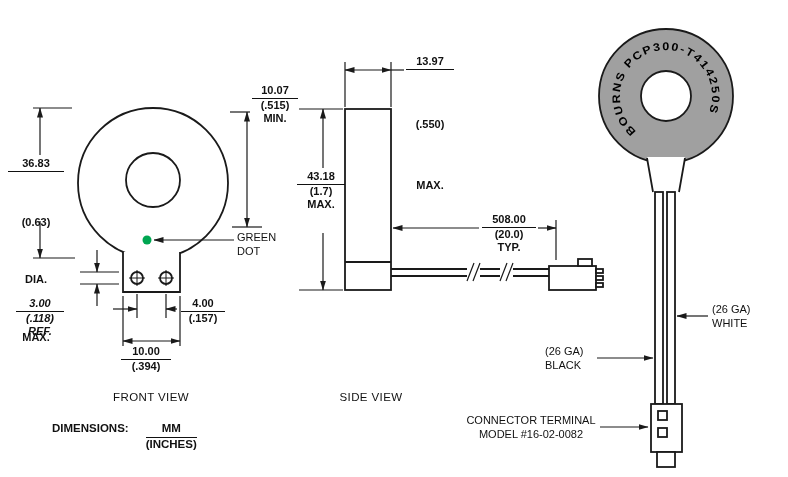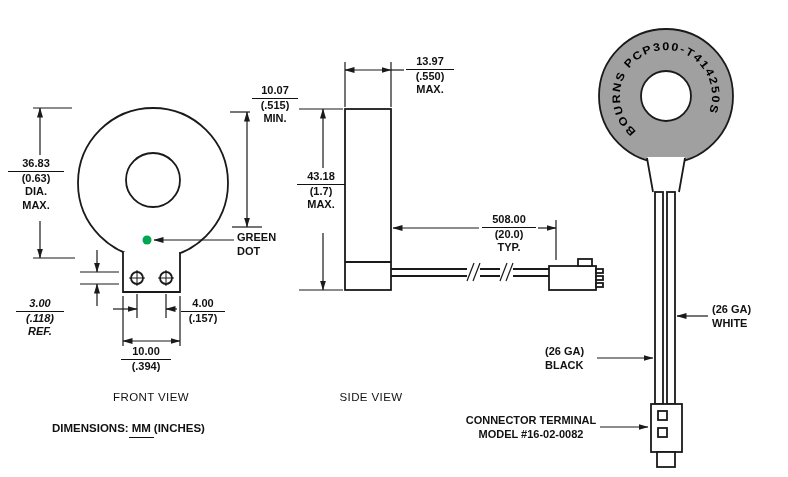--- a/index.html
+++ b/index.html
@@ -4,30 +4,30 @@
 <style>
   *{margin:0;padding:0;box-sizing:border-box}
   html,body{width:788px;height:477px;background:#fff;font-family:"Liberation Sans",sans-serif;overflow:hidden}
   .stage{position:relative;width:788px;height:477px;background:#fff}
   svg.drawing{position:absolute;left:0;top:0}
   .shape{fill:#fff;stroke:#1a1a1a;stroke-width:1.8}
   .shape-nf{fill:none;stroke:#1a1a1a;stroke-width:1.8}
   .mask{stroke:none}
   .dimline{stroke:#1a1a1a;stroke-width:1.2;fill:none}
   .thin{stroke:#1a1a1a;stroke-width:1;fill:none}
-  .label{position:absolute;font-size:11px;font-weight:bold;color:#111;line-height:1.25;white-space:nowrap}
+  .label{position:absolute;font-size:11px;font-weight:normal;color:#111;line-height:1.25;white-space:nowrap}
   .label span{display:block}
   .label.center{text-align:center}
   .dim-label{position:absolute;display:flex;flex-direction:column;align-items:center;font-size:11px;font-weight:bold;color:#111;line-height:1.2;text-align:center}
   .dim-label .num{align-self:stretch;border-bottom:1.4px solid #111;padding:0 2px 1px}
   .dim-label .den{display:block}
   .dim-label .sfx{display:block}
   .view-title{position:absolute;font-size:11.5px;font-weight:normal;color:#111;text-align:center;letter-spacing:.4px}
-  .footer{position:absolute;display:flex;align-items:flex-start;gap:0;font-size:11.5px;font-weight:bold;color:#111}
-  .stack{display:inline-flex;flex-direction:row;align-items:flex-start;line-height:1.2}
+  .footer{position:absolute;display:flex;align-items:flex-start;gap:17px;font-size:11.5px;font-weight:bold;color:#111}
+  .stack{display:inline-flex;flex-direction:column;align-items:flex-end;line-height:1.2}
   .stack .num{align-self:stretch;text-align:center;border-bottom:1.4px solid #111;padding:0 3px 1px}
   .ring-text{font-size:11px;font-weight:bold;letter-spacing:1.4px;fill:#000}
 </style>
 </head>
 <body>
 
 <div class="stage">
 
   <svg class="drawing" width="788" height="477" viewBox="0 0 788 477">
     <defs>
@@ -139,21 +139,21 @@
         <rect x="658" y="428" width="9" height="9" class="shape-nf" stroke-width="1.2"></rect>
         <rect x="657" y="452" width="18" height="15" class="shape"></rect>
       </g>
 
       <line x1="708" y1="316" x2="677" y2="316" class="dimline" marker-end="url(#arr)"></line>
       <line x1="597" y1="358" x2="653" y2="358" class="dimline" marker-end="url(#arr)"></line>
       <line x1="600" y1="427" x2="648" y2="427" class="dimline" marker-end="url(#arr)"></line>
     </g>
   </svg>
 
-  <div class="dim-label" style="left:8px;top:157px;width:56px;">
+  <div class="dim-label" style="left:8px;top:157px;width:56px;gap:44px;">
     <span class="num">36.83</span>
     <span class="den">(0.63)</span>
     <span class="sfx">DIA.</span>
     <span class="sfx">MAX.</span>
   </div>
 
   <div class="dim-label" style="left:252px;top:84px;width:46px;">
     <span class="num">10.07</span>
     <span class="den">(.515)</span>
     <span class="sfx">MIN.</span>
@@ -175,21 +175,21 @@
     <span class="den">(.157)</span>
   </div>
 
   <div class="dim-label" style="left:121px;top:345px;width:50px;">
     <span class="num">10.00</span>
     <span class="den">(.394)</span>
   </div>
 
   <div class="view-title" style="left:103px;top:391px;width:96px;">FRONT VIEW</div>
 
-  <div class="dim-label" style="left:406px;top:55px;width:48px;">
+  <div class="dim-label" style="left:406px;top:55px;width:48px;gap:48px;">
     <span class="num">13.97</span>
     <span class="den">(.550)</span>
     <span class="sfx">MAX.</span>
   </div>
 
   <div class="dim-label" style="left:297px;top:170px;width:48px;">
     <span class="num">43.18</span>
     <span class="den">(1.7)</span>
     <span class="sfx">MAX.</span>
   </div>

